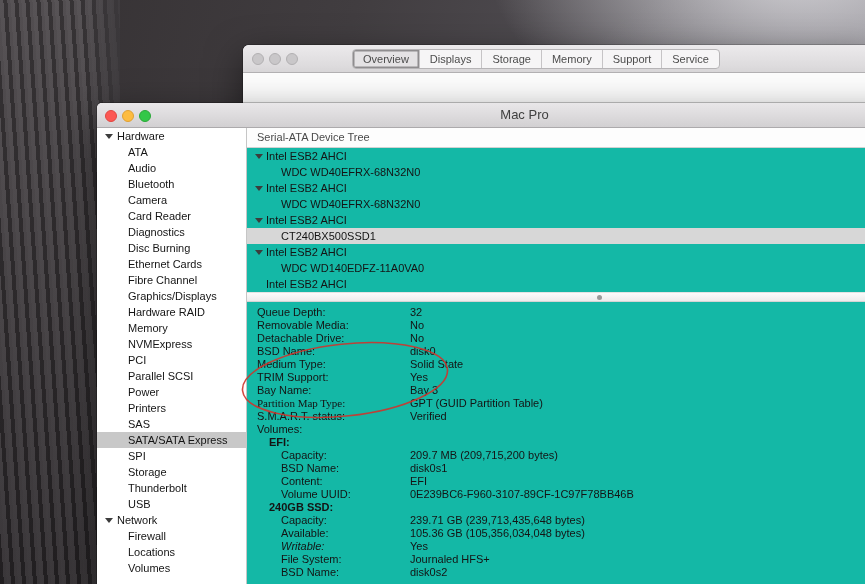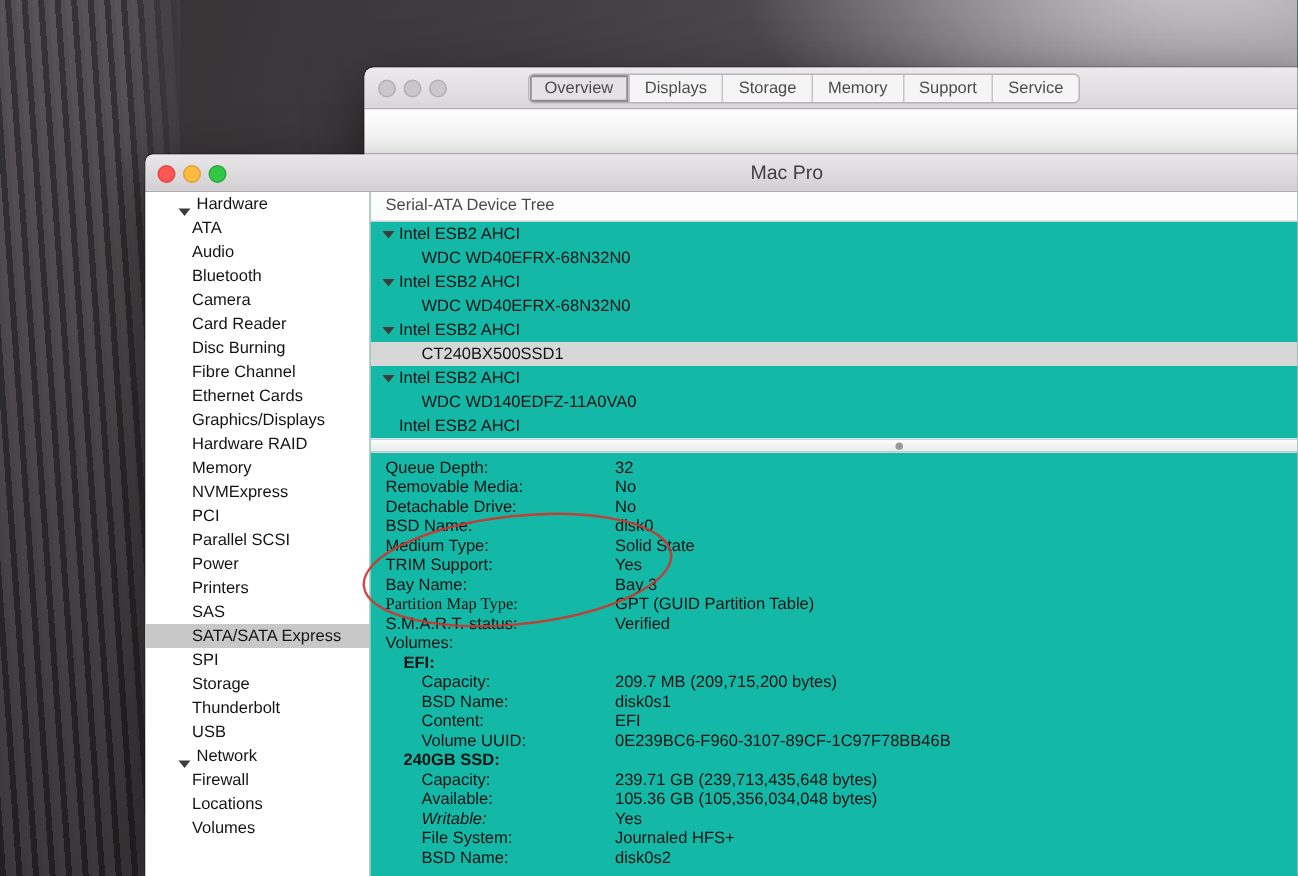--- a/index.html
+++ b/index.html
@@ -36,21 +36,21 @@
   .titlebar{position:relative;height:25px;background:linear-gradient(#e9e7e9,#d2d0d2);
     border-bottom:1px solid #acaaac;border-radius:5px 5px 0 0;}
   .titlebar .lights{left:8px;top:7px;}
   .light.red{background:#fc5753;border:1px solid #e14640;}
   .light.yellow{background:#fdbc40;border:1px solid #e0a033;}
   .light.green{background:#33c748;border:1px solid #2aa838;}
   .wtitle{text-align:center;line-height:24px;font-size:13px;color:#404040;}
   .wbody{display:flex;height:456px;}
   .sidebar{width:150px;border-right:1px solid #c6c6c6;background:#fff;overflow:hidden;font-size:11px;color:#141414;}
   .srow{height:16px;line-height:16px;display:flex;align-items:center;white-space:nowrap;}
-  .srow.section{padding-left:22px;gap:4px;align-items:flex-end;}
+  .srow.section{padding-left:8px;gap:4px;}
   .srow.item{padding-left:31px;}
   .srow.selected{background:#c8c8c8;}
   .tri{width:0;height:0;border-left:4px solid transparent;border-right:4px solid transparent;border-top:5px solid #3c3c3c;flex:none;}
   .spacer{width:8px;flex:none;}
   .content{flex:1;position:relative;background:#14b8a6;overflow:hidden;font-size:11px;color:#141414;}
   .tree-header{height:20px;line-height:19px;padding:0 10px;color:#4a4a4a;border-bottom:1px solid #d2d2d2;position:relative;background:#fdfdfd;}
   .chev{position:absolute;right:12px;top:8px;width:7px;height:7px;border-right:1.5px solid #8a8a8a;border-bottom:1.5px solid #8a8a8a;transform:rotate(-135deg);}
   .trow{height:16px;line-height:16px;display:flex;align-items:center;gap:3px;white-space:nowrap;}
   .trow.level0{padding-left:8px;}
   .trow.level1{padding-left:34px;}
@@ -115,27 +115,30 @@
           <div class="srow item">
             <div class="slabel">Bluetooth</div>
           </div>
           <div class="srow item">
             <div class="slabel">Camera</div>
           </div>
           <div class="srow item">
             <div class="slabel">Card Reader</div>
           </div>
           <div class="srow item">
+            <div class="slabel">Diagnostics</div>
+          </div>
+          <div class="srow item">
             <div class="slabel">Disc Burning</div>
           </div>
           <div class="srow item">
+            <div class="slabel">Ethernet Cards</div>
+          </div>
+          <div class="srow item">
             <div class="slabel">Fibre Channel</div>
-          </div>
-          <div class="srow item">
-            <div class="slabel">Ethernet Cards</div>
           </div>
           <div class="srow item">
             <div class="slabel">Graphics/Displays</div>
           </div>
           <div class="srow item">
             <div class="slabel">Hardware RAID</div>
           </div>
           <div class="srow item">
             <div class="slabel">Memory</div>
           </div>

